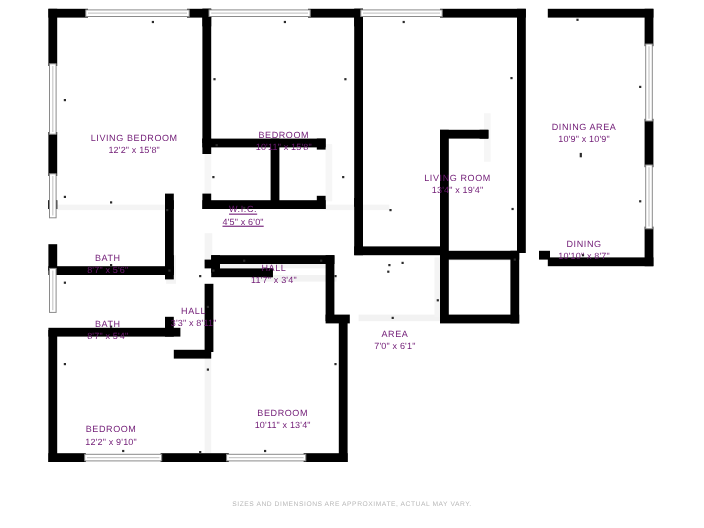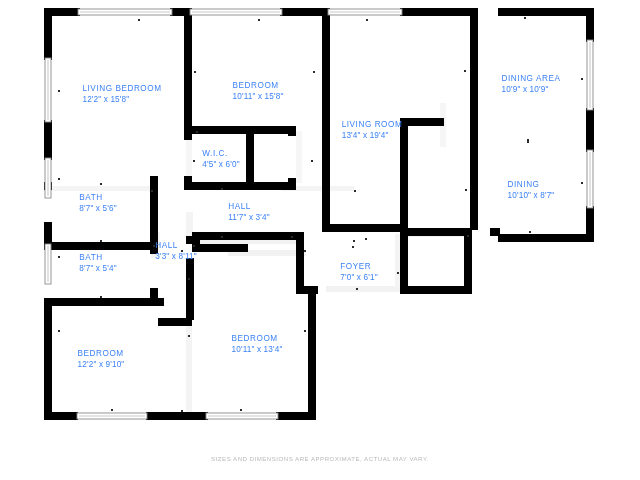--- a/index.html
+++ b/index.html
@@ -17,26 +17,27 @@
   }
   #plan {
     position: absolute;
     left: 0;
     top: 0;
     width: 640px;
     height: 480px;
   }
   .room-label {
     position: absolute;
-    text-align: left;
-    color: #3b82f6;
+    text-align: center;
+    color: #701a75;
     line-height: 1.32;
     white-space: nowrap;
     transform: translate(-50%, -50%);
     pointer-events: none;
+    margin-top: 37px;
   }
   .room-label .rname {
     display: block;
     font-size: 8.2px;
     letter-spacing: 0.55px;
     font-weight: 400;
   }
   .room-label .rdim {
     display: block;
     font-size: 8.2px;
@@ -251,25 +252,25 @@
 
 <div id="labels">
     <div class="room-label" style="left: 122px; top: 95px;">
       <span class="rname">LIVING BEDROOM</span>
       <span class="rdim">12'2" x 15'8"</span>
     </div>
     <div class="room-label" style="left: 258px; top: 92px;">
       <span class="rname">BEDROOM</span>
       <span class="rdim">10'11" x 15'8"</span>
     </div>
-    <div class="room-label" style="left: 221px; top: 160px;">
+    <div class="room-label" style="left: 221px; top: 160px; text-decoration: underline;">
       <span class="rname">W.I.C.</span>
       <span class="rdim">4'5" x 6'0"</span>
     </div>
-    <div class="room-label" style="left: 372px; top: 131px;">
+    <div class="room-label" style="left: 416px; top: 131px;">
       <span class="rname">LIVING ROOM</span>
       <span class="rdim">13'4" x 19'4"</span>
     </div>
     <div class="room-label" style="left: 531px; top: 85px;">
       <span class="rname">DINING AREA</span>
       <span class="rdim">10'9" x 10'9"</span>
     </div>
     <div class="room-label" style="left: 531px; top: 191px;">
       <span class="rname">DINING</span>
       <span class="rdim">10'10" x 8'7"</span>
@@ -284,21 +285,21 @@
     </div>
     <div class="room-label" style="left: 249px; top: 213px;">
       <span class="rname">HALL</span>
       <span class="rdim">11'7" x 3'4"</span>
     </div>
     <div class="room-label" style="left: 176px; top: 252px;">
       <span class="rname">HALL</span>
       <span class="rdim">3'3" x 8'11"</span>
     </div>
     <div class="room-label" style="left: 359px; top: 273px;">
-      <span class="rname">FOYER</span>
+      <span class="rname">AREA</span>
       <span class="rdim">7'0" x 6'1"</span>
     </div>
     <div class="room-label" style="left: 257px; top: 345px;">
       <span class="rname">BEDROOM</span>
       <span class="rdim">10'11" x 13'4"</span>
     </div>
     <div class="room-label" style="left: 101px; top: 360px;">
       <span class="rname">BEDROOM</span>
       <span class="rdim">12'2" x 9'10"</span>
     </div>

